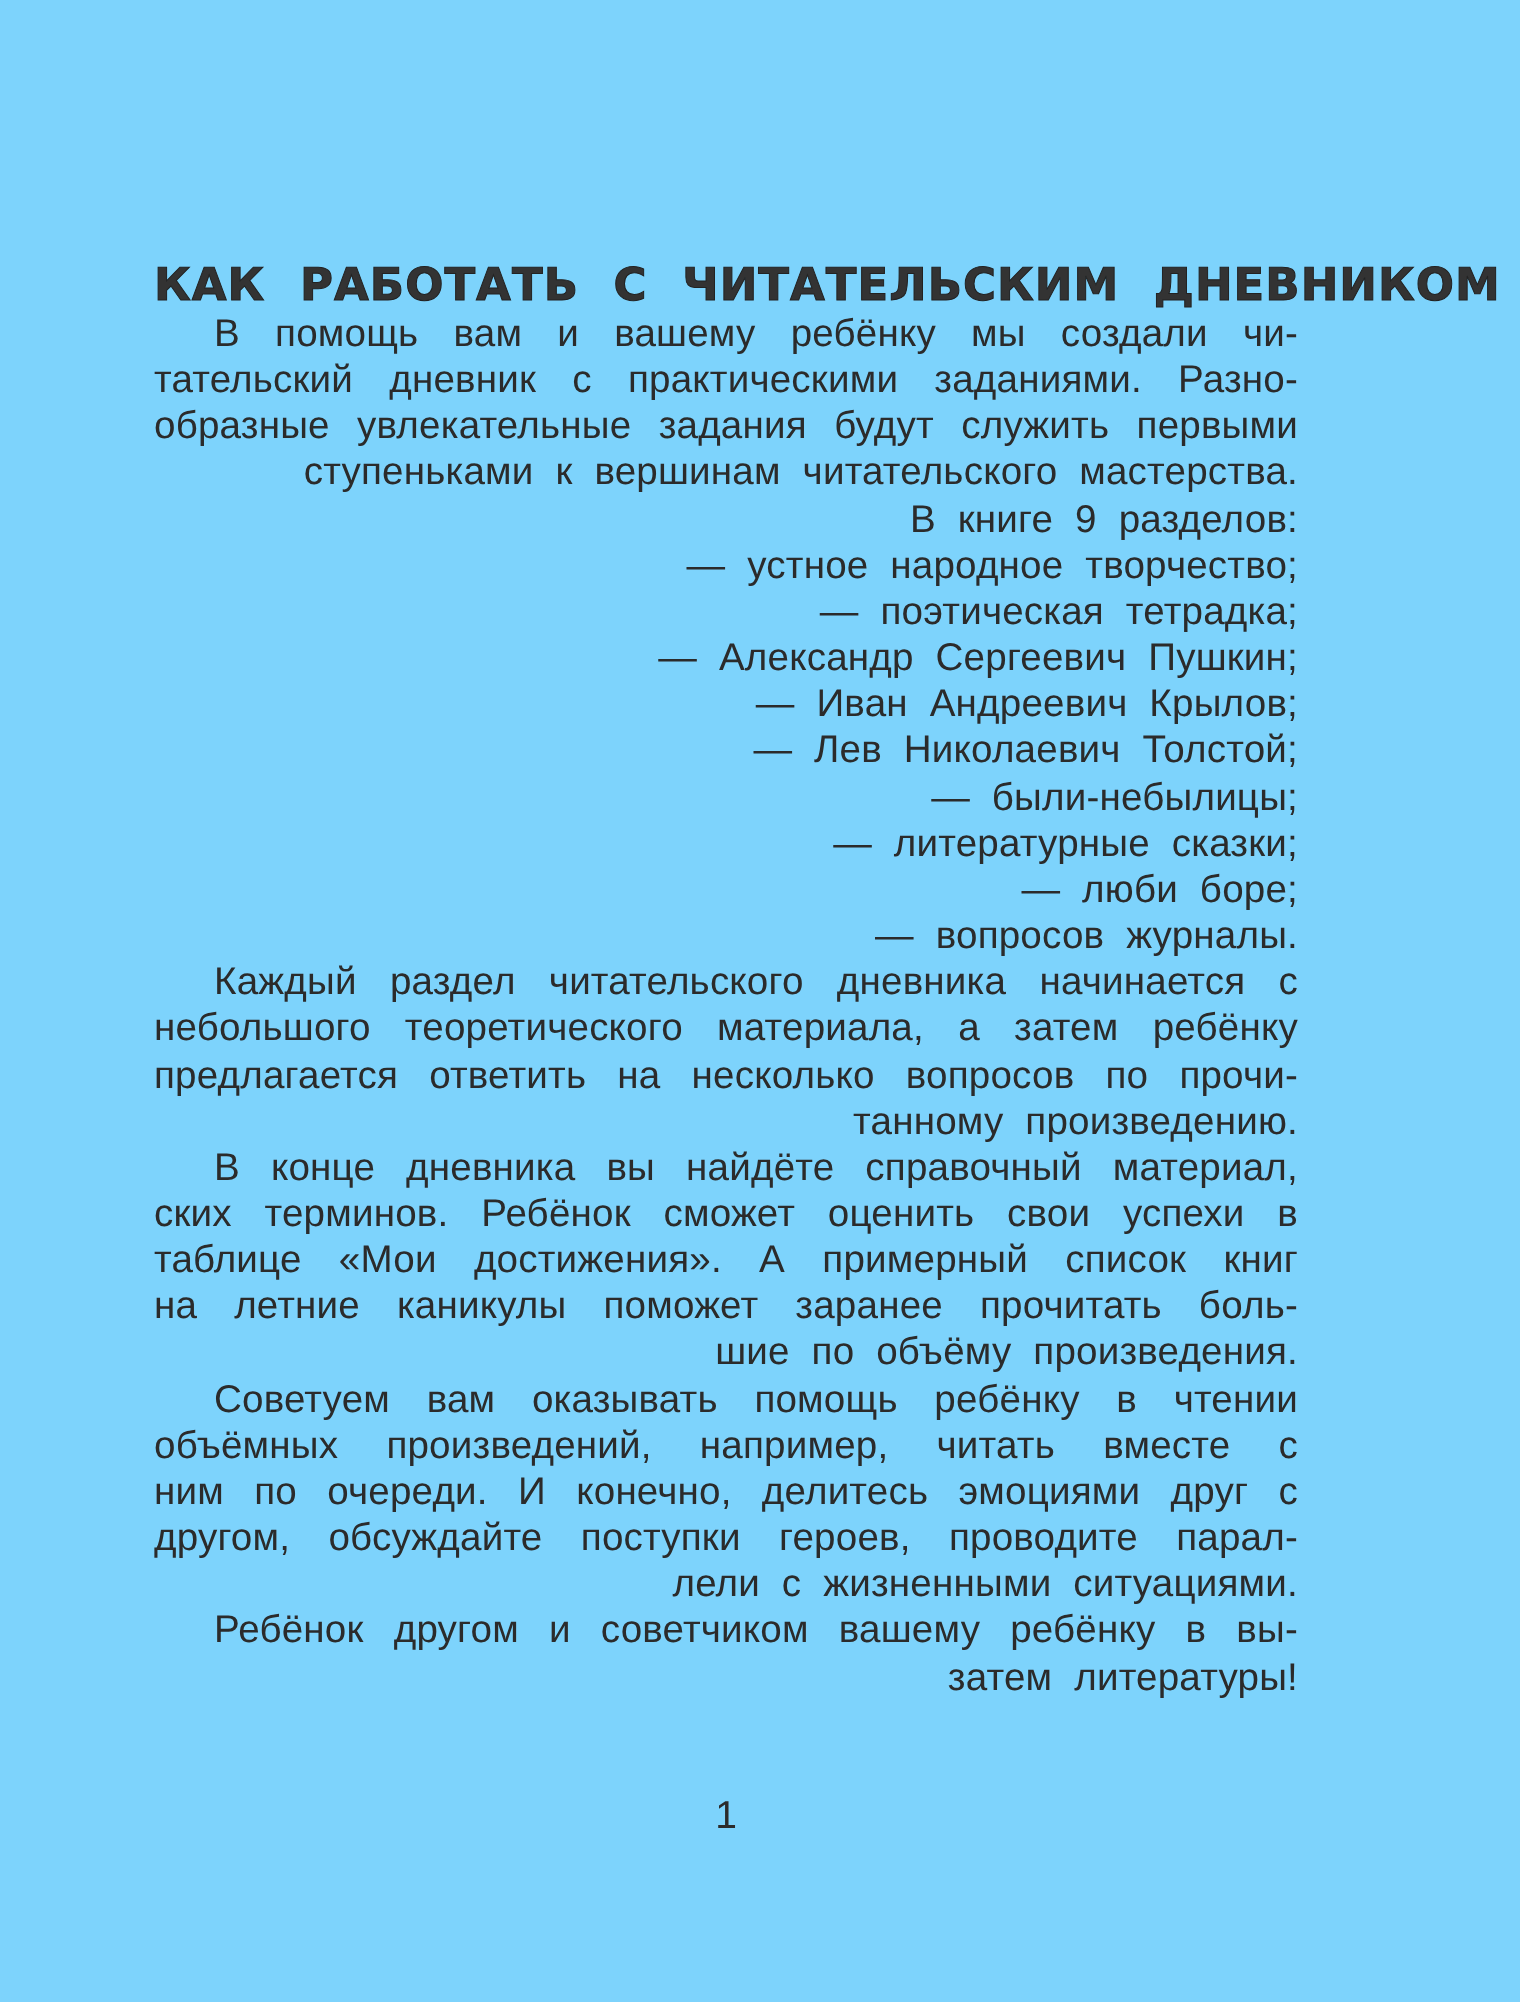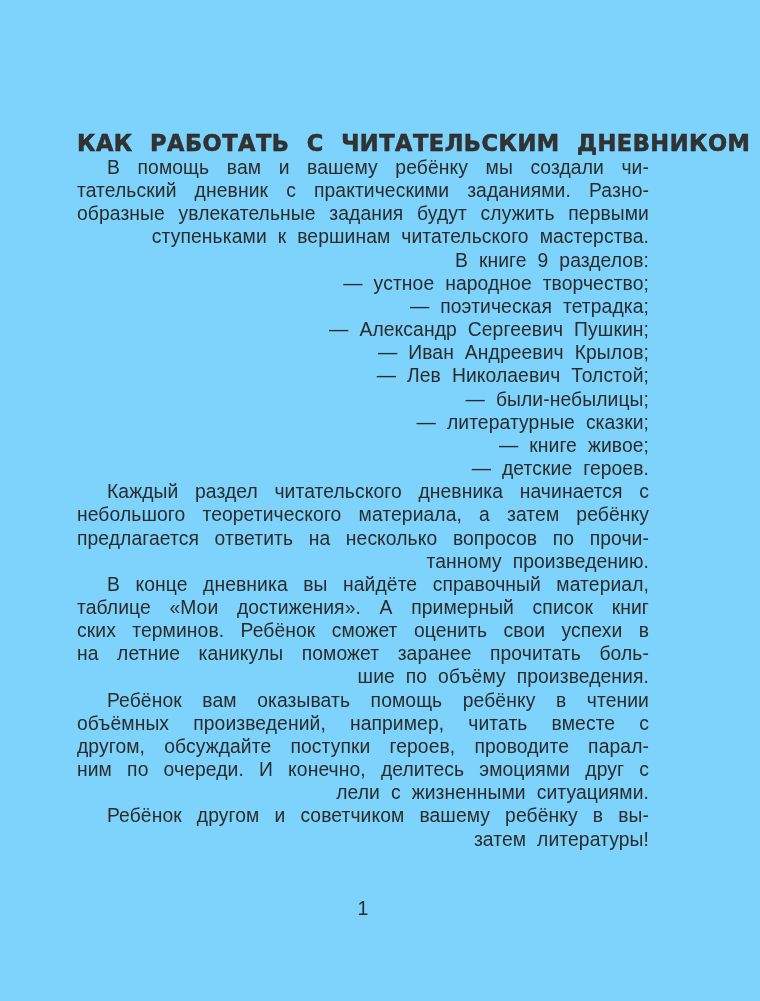--- a/index.html
+++ b/index.html
@@ -74,34 +74,34 @@
       <div class="line just">образные увлекательные задания будут служить первыми</div>
       <div class="line">ступеньками к вершинам читательского мастерства.</div>
       <div class="line indent">В книге 9 разделов:</div>
       <div class="line list-line">— устное народное творчество;</div>
       <div class="line list-line">— поэтическая тетрадка;</div>
       <div class="line list-line">— Александр Сергеевич Пушкин;</div>
       <div class="line list-line">— Иван Андреевич Крылов;</div>
       <div class="line list-line">— Лев Николаевич Толстой;</div>
       <div class="line list-line">— были-небылицы;</div>
       <div class="line list-line">— литературные сказки;</div>
-      <div class="line list-line">— книге живое;</div>
-      <div class="line list-line">— детские героев.</div>
+      <div class="line list-line">— люби боре;</div>
+      <div class="line list-line">— вопросов журналы.</div>
       <div class="line just indent">Каждый раздел читательского дневника начинается с</div>
       <div class="line just">небольшого теоретического материала, а затем ребёнку</div>
       <div class="line just">предлагается ответить на несколько вопросов по прочи-</div>
       <div class="line">танному произведению.</div>
       <div class="line just indent">В конце дневника вы найдёте справочный материал,</div>
+      <div class="line just">ских терминов. Ребёнок сможет оценить свои успехи в</div>
       <div class="line just">таблице «Мои достижения». А примерный список книг</div>
-      <div class="line just">ских терминов. Ребёнок сможет оценить свои успехи в</div>
       <div class="line just">на летние каникулы поможет заранее прочитать боль-</div>
       <div class="line">шие по объёму произведения.</div>
-      <div class="line just indent">Ребёнок вам оказывать помощь ребёнку в чтении</div>
+      <div class="line just indent">Советуем вам оказывать помощь ребёнку в чтении</div>
       <div class="line just">объёмных произведений, например, читать вместе с</div>
+      <div class="line just">ним по очереди. И конечно, делитесь эмоциями друг с</div>
       <div class="line just">другом, обсуждайте поступки героев, проводите парал-</div>
-      <div class="line just">ним по очереди. И конечно, делитесь эмоциями друг с</div>
       <div class="line">лели с жизненными ситуациями.</div>
       <div class="line just indent">Ребёнок другом и советчиком вашему ребёнку в вы-</div>
       <div class="line">затем литературы!</div>
     </div>
 
   <div class="page-number">1</div>
 </div>
 
 </body></html>

